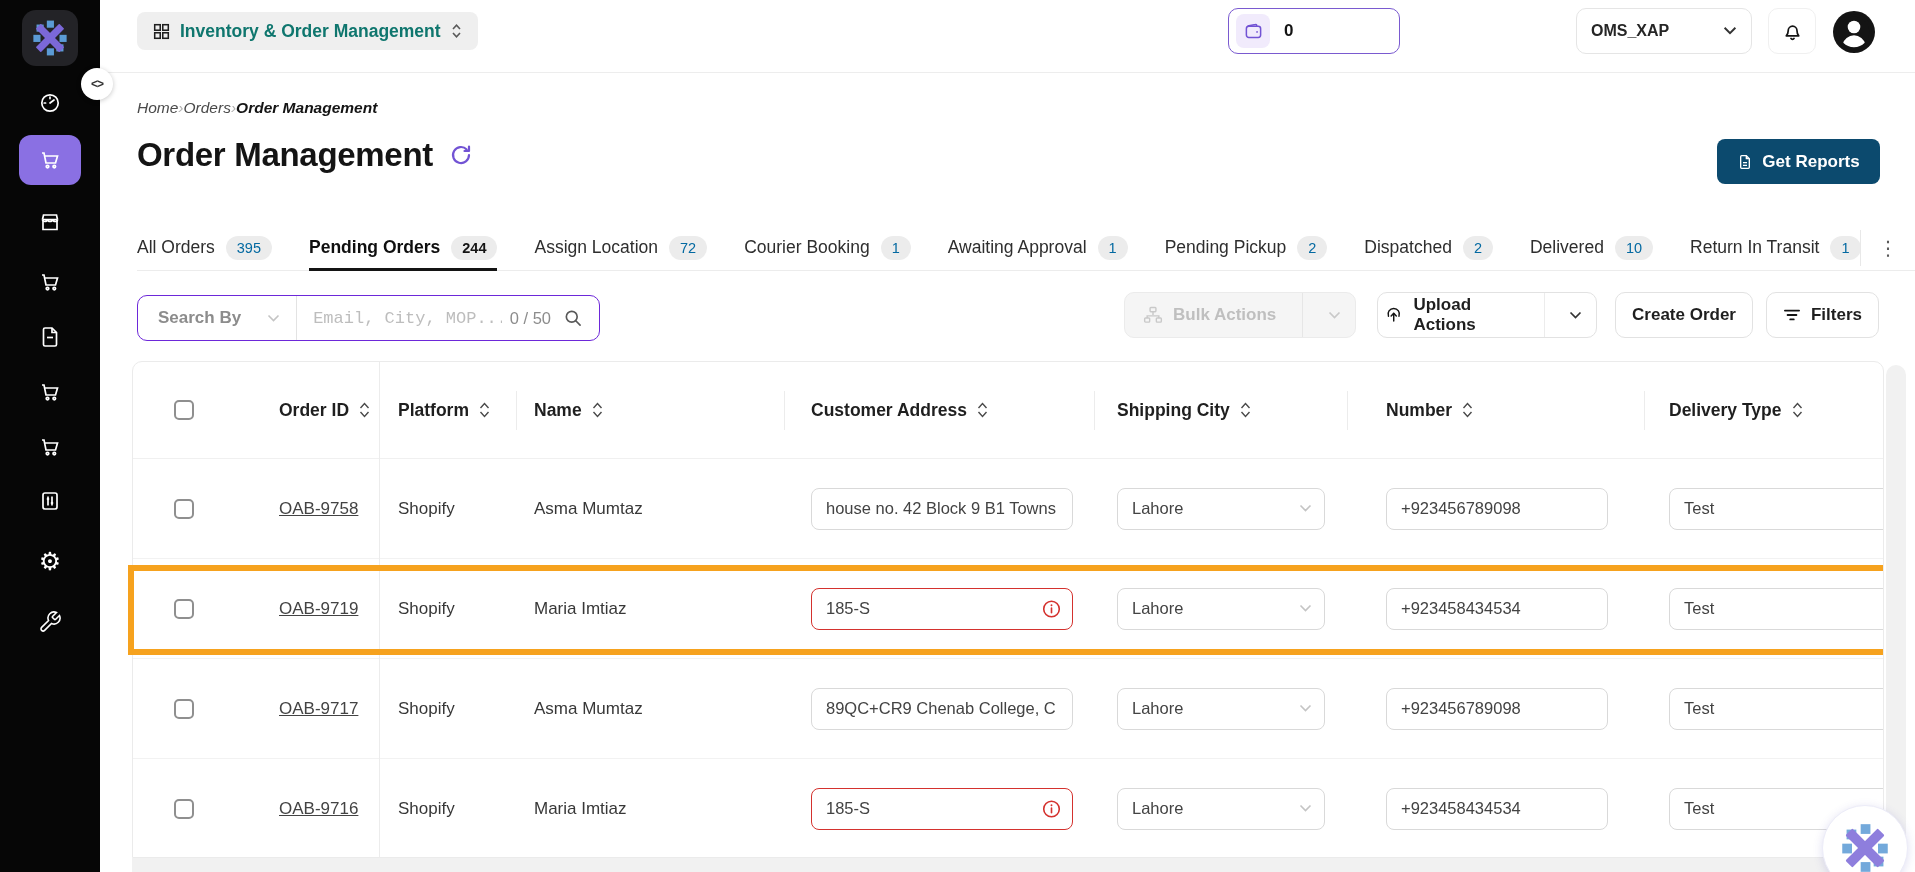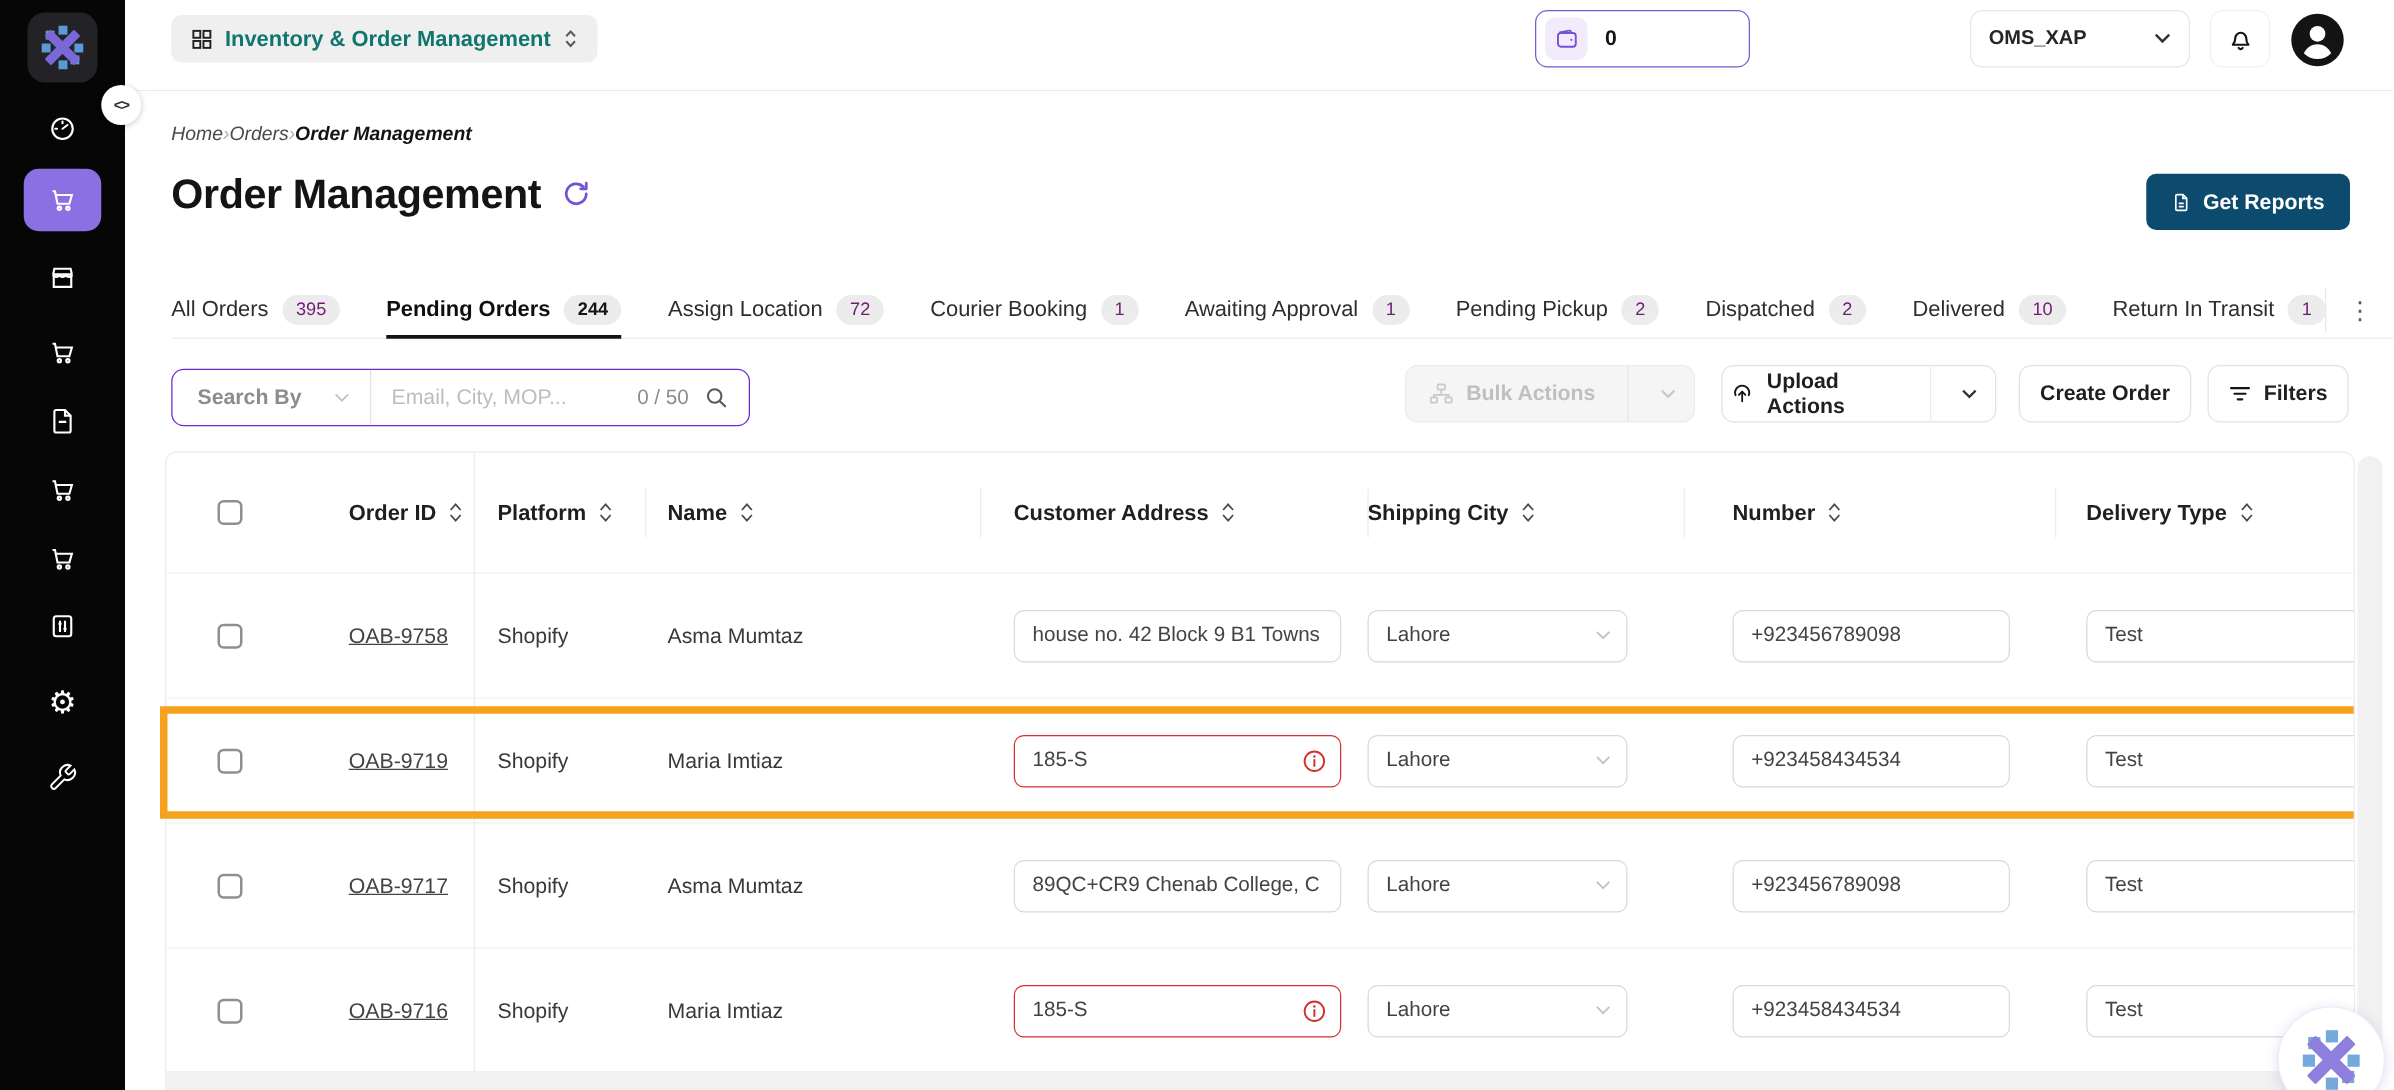--- a/index.html
+++ b/index.html
@@ -61,34 +61,34 @@
                  color:#fff; font-size:17px; font-weight:bold; cursor:pointer; }
 
   
   .tabs-wrap { position:absolute; left:37px; top:224px; width:1778px; height:47px; border-bottom:1px solid #ececec; }
   .tabs-scroll { position:absolute; left:0; top:0; width:1723px; height:47px; overflow:hidden;
                  display:flex; gap:37px; white-space:nowrap; }
   .tab { position:relative; height:47px; display:flex; align-items:center; gap:11px; font-size:17.5px;
          color:#2e2e2e; cursor:pointer; flex:0 0 auto; }
   .tab.active { font-weight:bold; color:#0f0f0f; }
   .tab.active::after { content:''; position:absolute; left:0; right:0; bottom:-1px; height:4px; background:#141414; }
-  .badge { background:#ececec; border-radius:999px; padding:4px 11px; font-size:14.5px; color:#701a75; }
+  .badge { background:#ececec; border-radius:999px; padding:4px 11px; font-size:14.5px; color:#0369a1; }
   .tab.active .badge { color:#141414; font-weight:bold; }
   .tabs-more { position:absolute; left:1723px; top:6px; width:55px; height:36px; border-left:1px solid #e8e8e8;
                display:flex; align-items:center; justify-content:center; font-size:20px; color:#595959;
                cursor:pointer; background:#fff; }
 
   
   .search-group { position:absolute; left:37px; top:295px; width:463px; height:46px; border:1px solid #6d28d9;
                   border-radius:10px; background:#fff; display:flex; align-items:center; }
   .search-by { display:flex; align-items:center; gap:26px; padding:0 16px 0 20px; cursor:pointer;
                font-size:17px; font-weight:bold; color:#8c8c8c; }
   .search-div { width:1px; align-self:stretch; background:#e3e3e3; }
   .search-input { border:none; outline:none; flex:1; min-width:0; padding:0 8px 0 16px; font-size:17px;
-                  color:#434343; font-family:Liberation Sans, sans-serif; background:transparent; }
+                  color:#434343; font-family:Liberation Mono, monospace; background:transparent; }
   .search-input::placeholder { color:#bdbdbd; }
   .char-count { font-size:16.5px; color:#8c8c8c; margin-right:12px; }
   .search-ic { margin-right:16px; cursor:pointer; display:flex; }
 
   .btn { position:absolute; top:292px; height:46px; border:1px solid #e2e2e2; border-radius:10px; background:#fff;
          display:flex; align-items:center; justify-content:center; gap:10px; font-size:17px; font-weight:bold;
          color:#1f1f1f; cursor:pointer; }
   .btn-bulk { left:1024px; width:232px; background:#f5f5f5; border-color:#ebebeb; color:#bfbfbf;
               cursor:not-allowed; justify-content:flex-start; padding-left:18px; }
   .btn-upload { left:1277px; width:220px; justify-content:flex-start; padding-left:6px; }
@@ -104,21 +104,21 @@
                 border-radius:10px 10px 0 0; background:#fff; }
   .table-clip { position:absolute; inset:0; overflow:hidden; border-radius:10px 10px 0 0; }
   .thead { display:flex; height:97px; align-items:center; border-bottom:1px solid #f0f0f0; }
   .trow  { display:flex; height:100px; align-items:center; border-bottom:1px solid #f2f2f2; }
   .cell { flex:0 0 auto; display:flex; align-items:center; height:100%; }
   .c0 { width:102px; justify-content:center; }
   .c1 { width:144px; padding-left:44px; }
   .c2 { width:137px; padding-left:19px; }
   .c3 { width:268px; padding-left:18px; }
   .c4 { width:310px; padding-left:27px; }
-  .c5 { width:253px; }
+  .c5 { width:253px; padding-left:23px; }
   .c6 { width:297px; padding-left:39px; }
   .c7 { flex:1 0 auto; padding-left:25px; }
   .thead .cell { font-size:17.5px; font-weight:bold; color:#1f1f1f; gap:10px; position:relative; }
   .thead .hd-sep::before { content:''; position:absolute; left:0; top:29px; width:1px; height:39px; background:#ececec; }
   .fixed-divider { position:absolute; left:246px; top:0; bottom:0; width:1px; background:#ececec; }
 
   .checkbox { width:20px; height:20px; border:2px solid #8f8f8f; border-radius:5px; background:#fff; cursor:pointer; }
   .order-link { font-size:17px; color:#434343; text-decoration:underline; cursor:pointer; }
   .cell-text { font-size:17px; color:#383838; }
 

